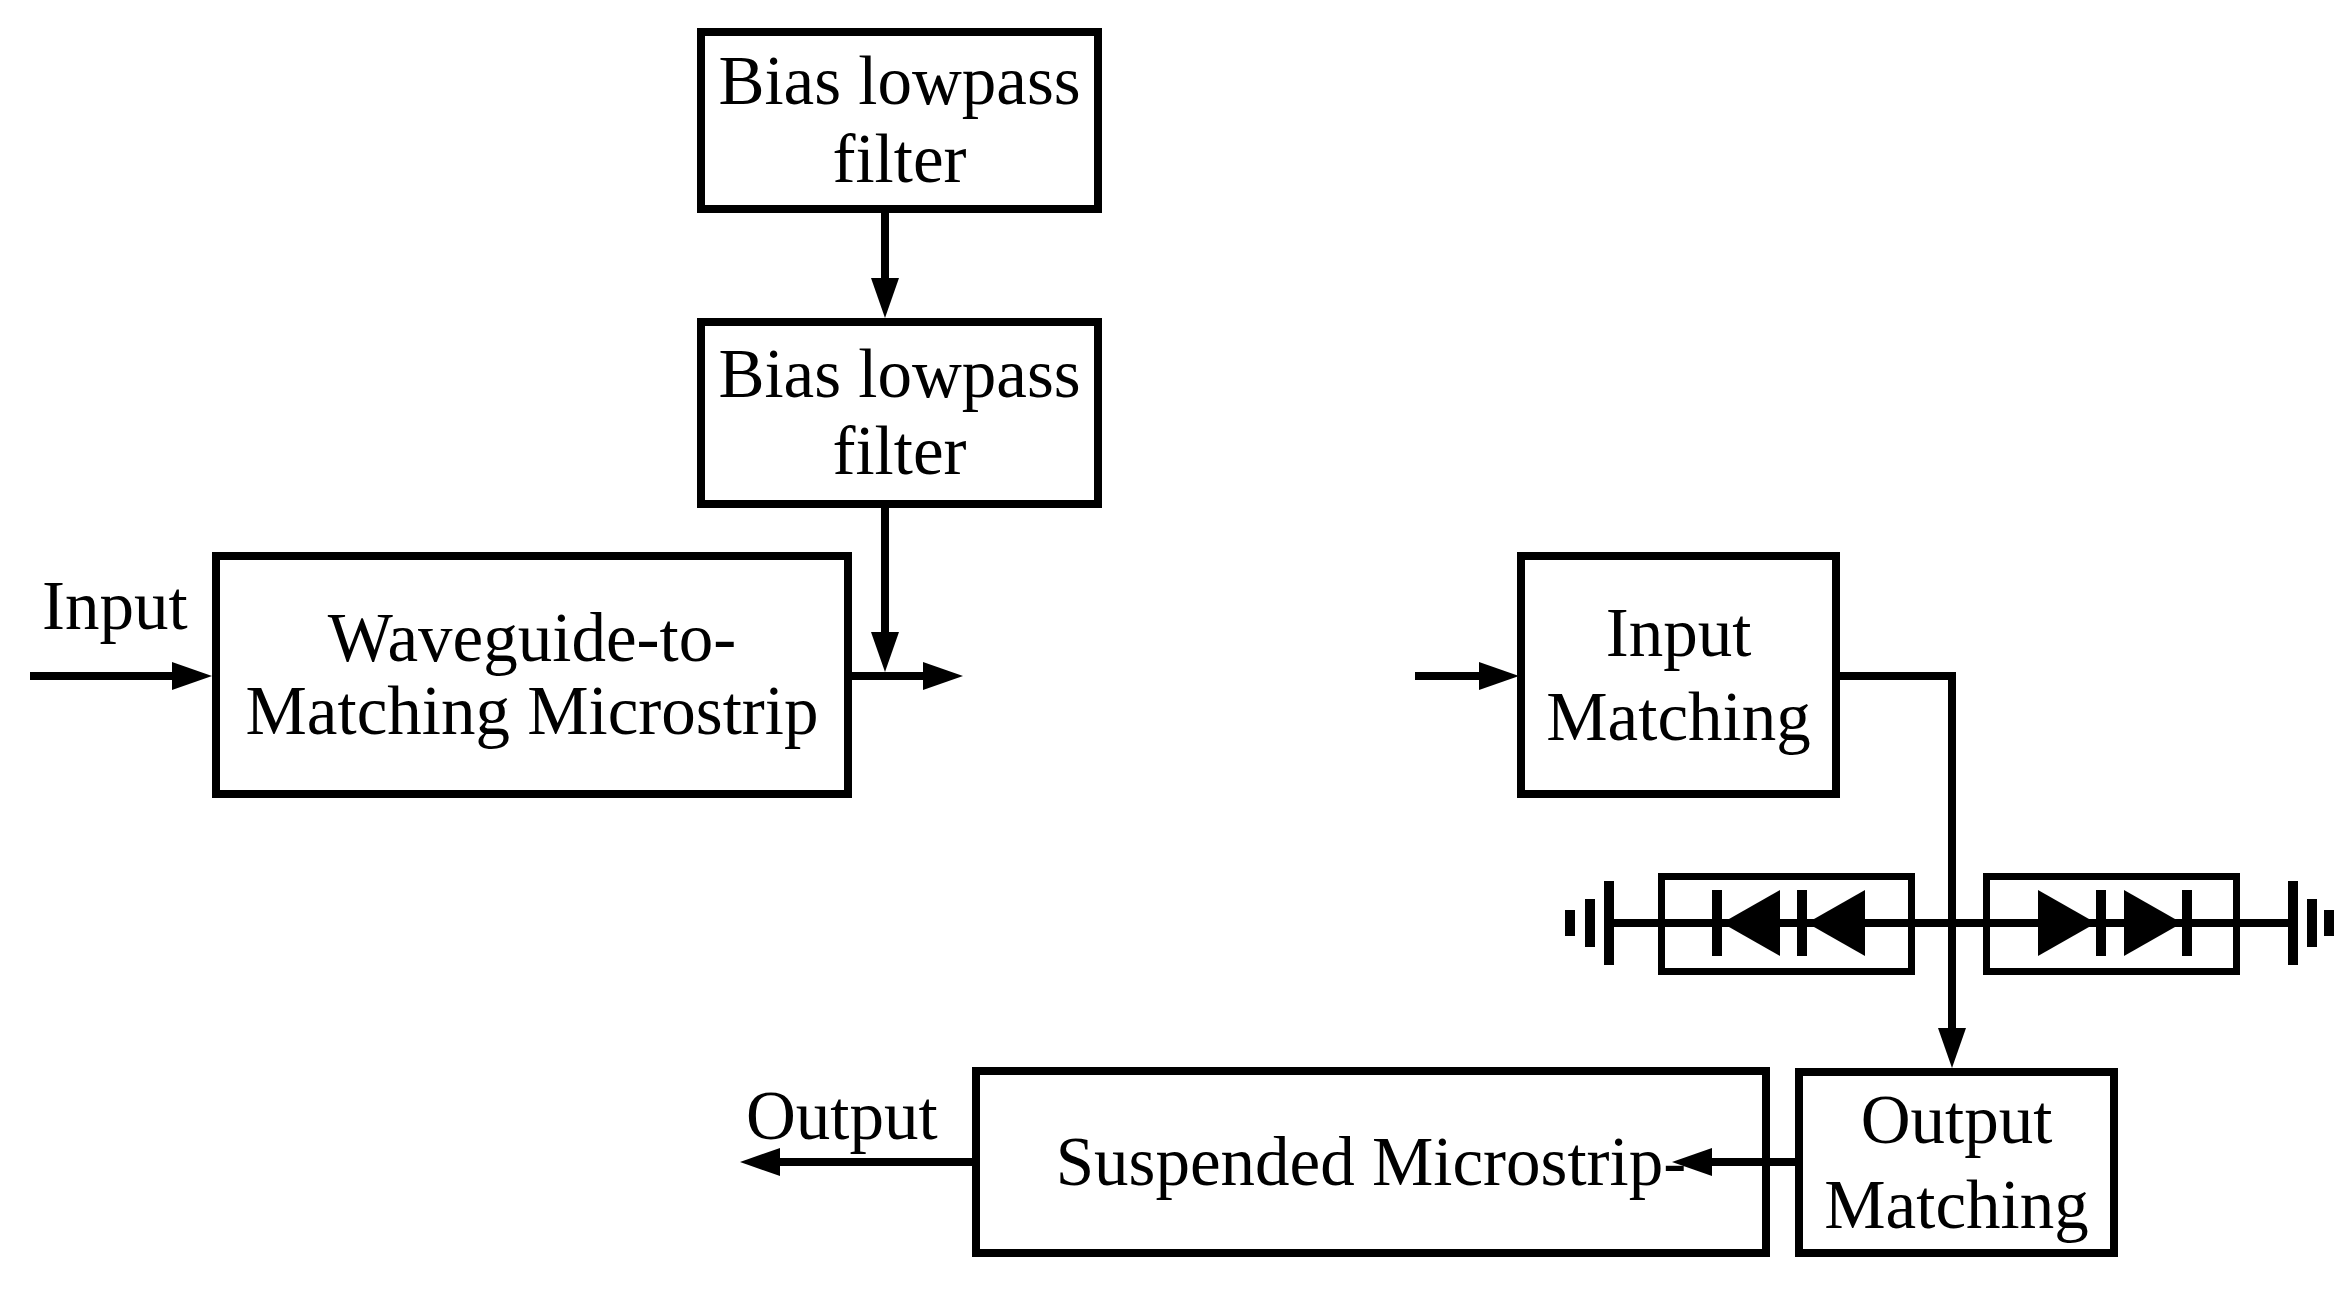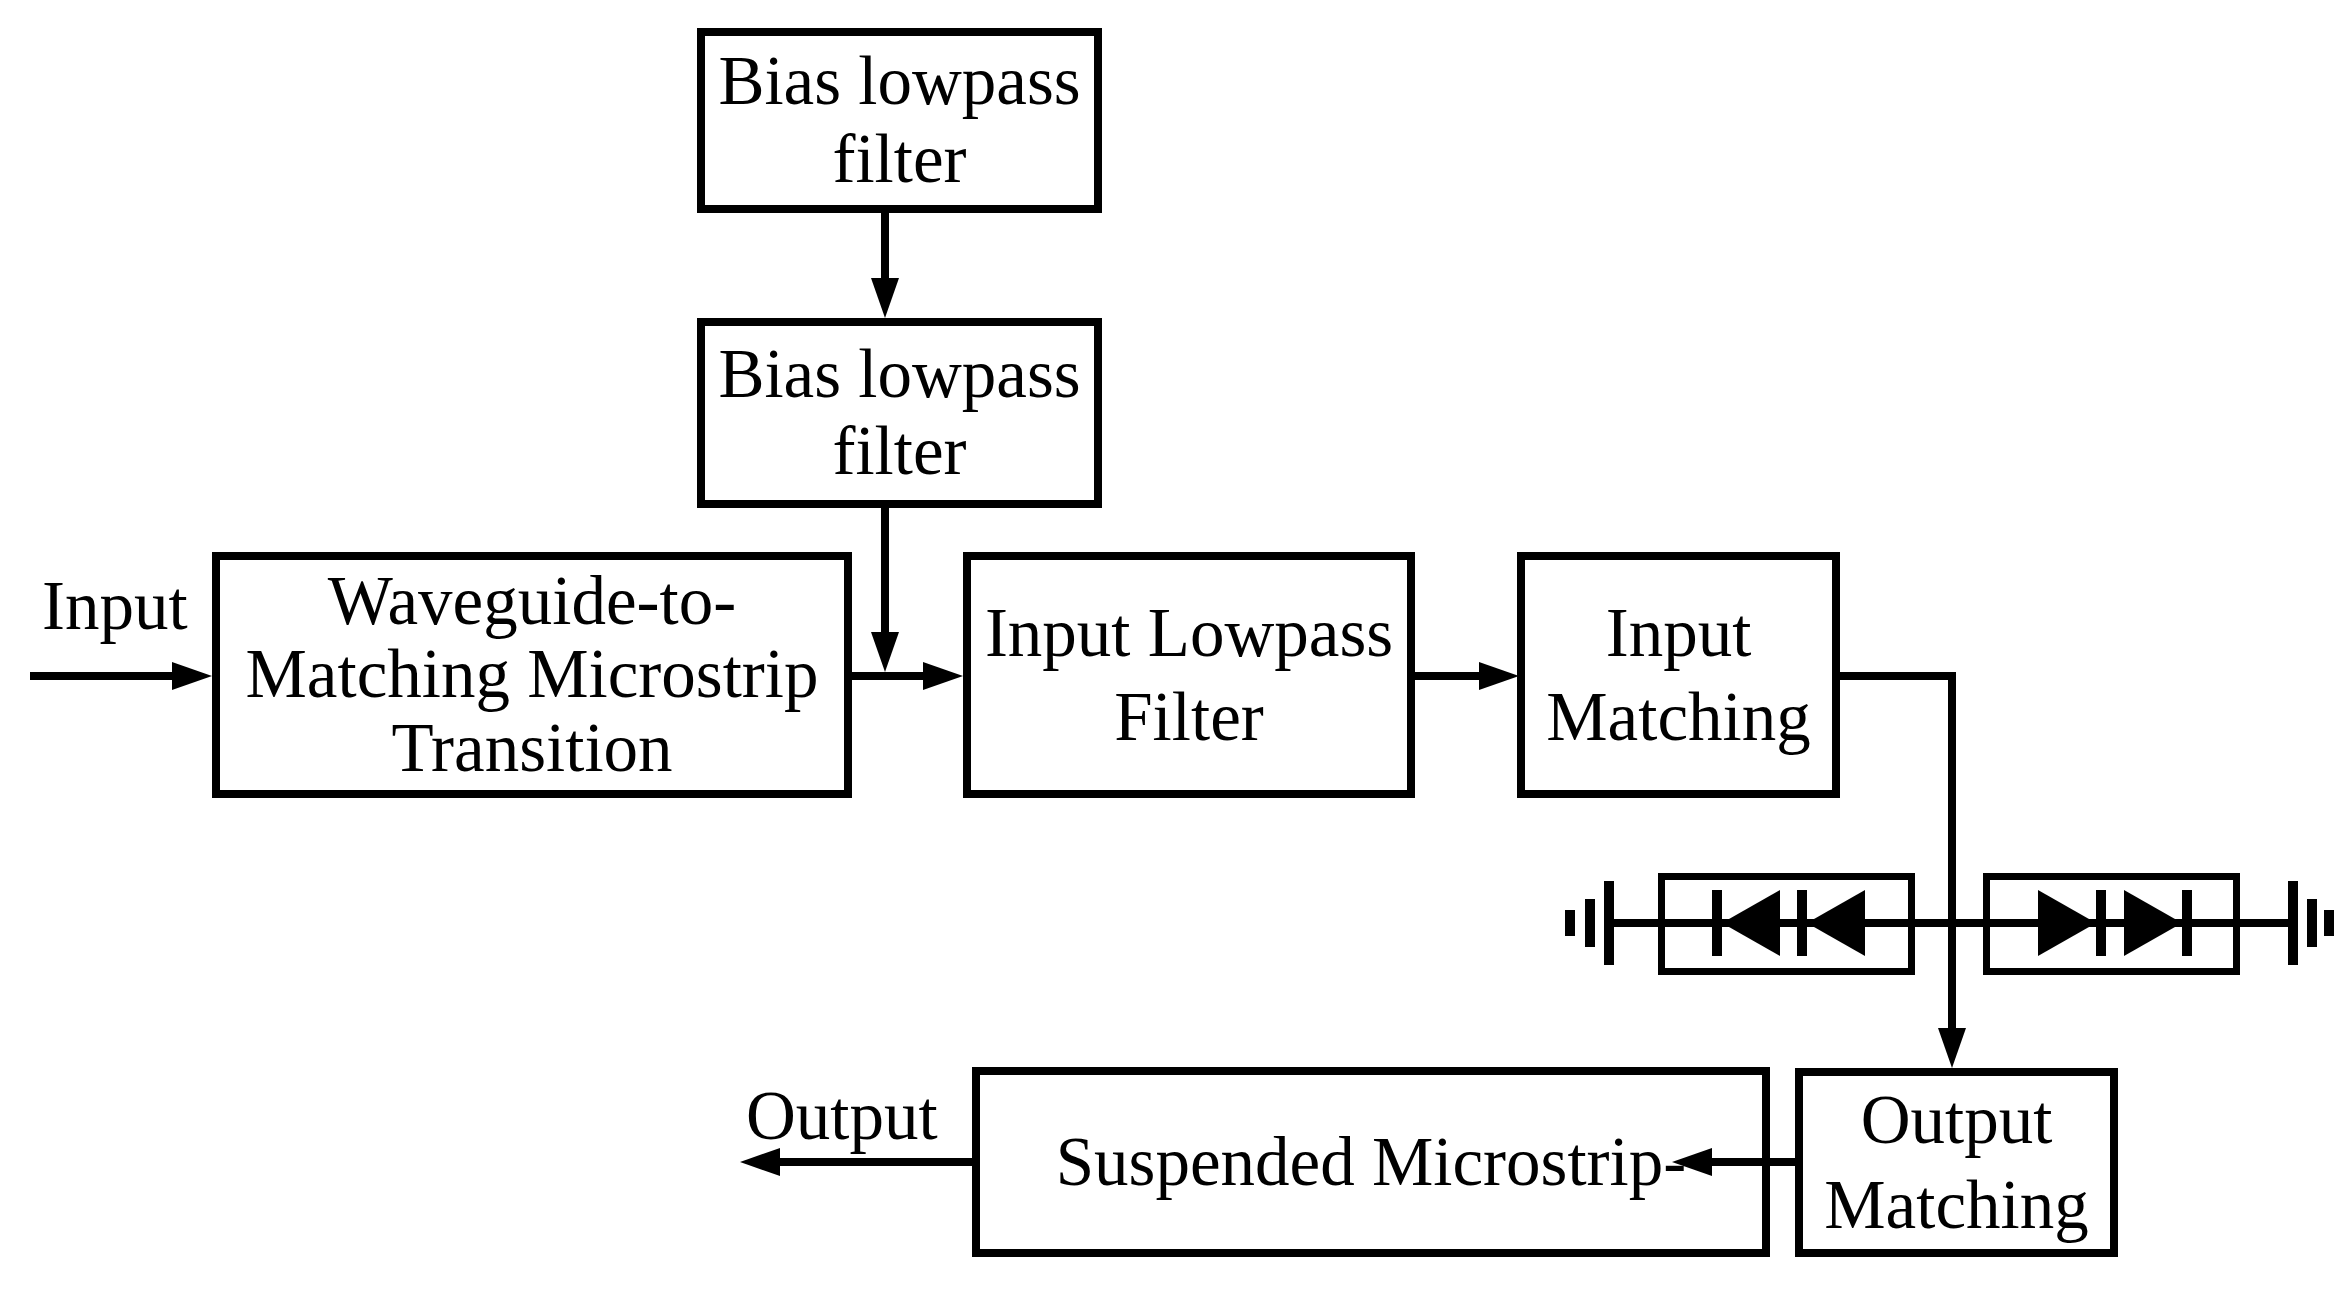--- a/index.html
+++ b/index.html
@@ -56,27 +56,22 @@
   </div>
 
   <div class="box tight" style="left:697px; top:318px; width:405px; height:190px;">
     <div>Bias lowpass</div>
     <div>filter</div>
   </div>
 
   <div class="box three-line" style="left:212px; top:552px; width:640px; height:246px;">
     <div>Waveguide-to-</div>
     <div>Matching Microstrip</div>
-    <div>Transition</div>
   </div>
 
-  <div class="box" style="left:963px; top:552px; width:452px; height:246px;">
-    <div>Input Lowpass</div>
-    <div>Filter</div>
-  </div>
 
   <div class="box" style="left:1517px; top:552px; width:323px; height:246px;">
     <div>Input</div>
     <div>Matching</div>
   </div>
 
   <div class="box" style="left:1795px; top:1068px; width:323px; height:189px;">
     <div>Output</div>
     <div>Matching</div>
   </div>

